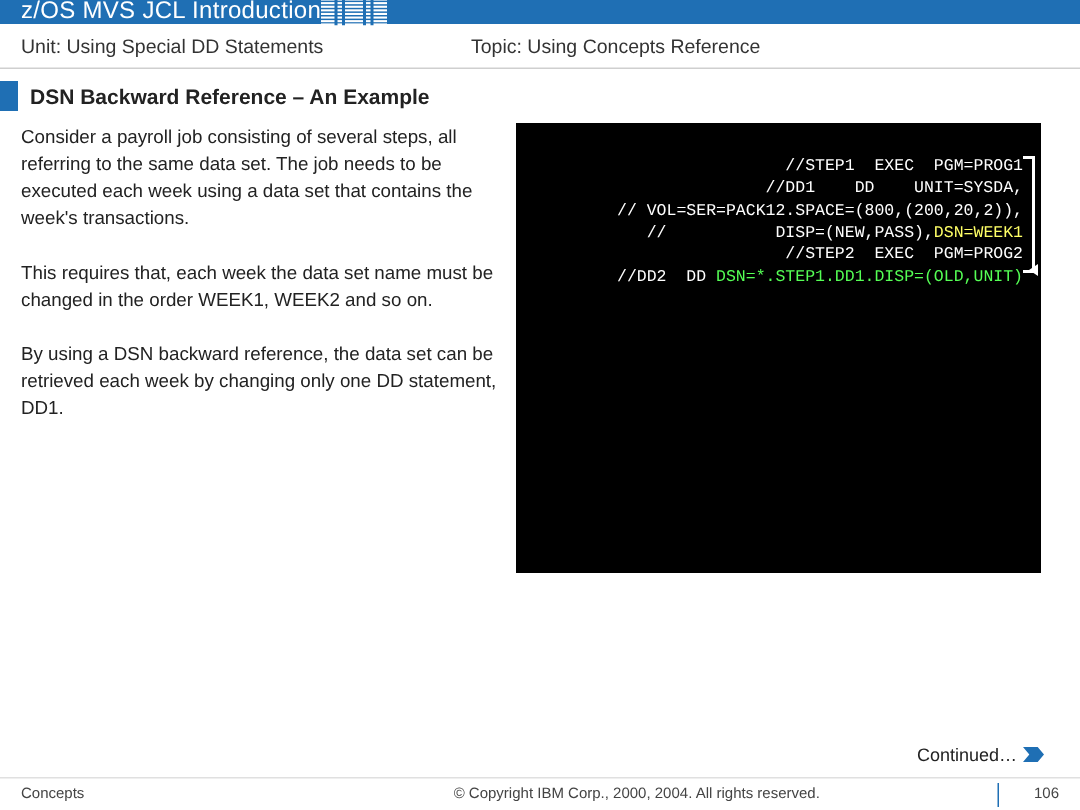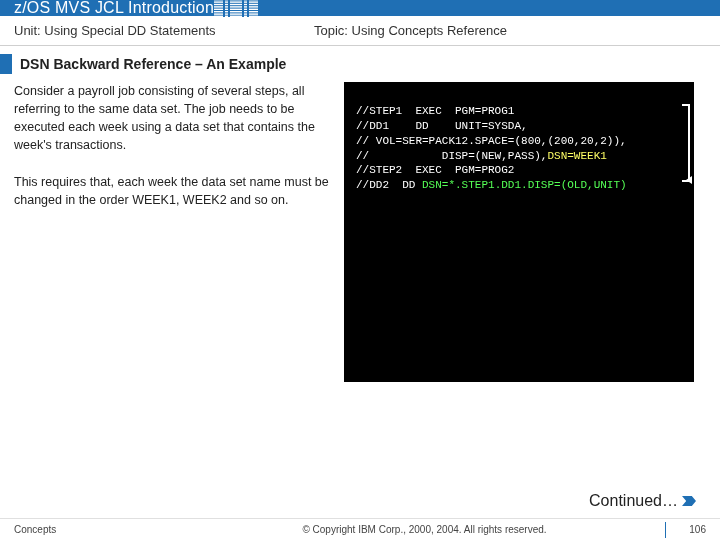--- a/index.html
+++ b/index.html
@@ -15,28 +15,28 @@
   .subheader .topic { }
 
   .section-row { display: flex; align-items: center; height: 36px; padding: 0 0 0 0; }
   .blue-block { width: 12px; height: 20px; background: #1f6fb4; margin-right: 8px; }
   .section-title { font-size: 14px; font-weight: bold; color: #222; }
 
   .content { display: flex; padding: 0 14px; }
   .left-col { width: 330px; font-size: 12.5px; color: #222; line-height: 1.45; }
   .left-col p { margin-bottom: 18px; }
 
-  .code-panel { position: relative; background: #000; color: #fff; width: 350px; height: 300px; padding: 22px 12px 12px 12px; font-family: "Courier New", monospace; font-size: 11px; line-height: 1.35; }
+  .code-panel { position: relative; background: #000; color: #fff; width: 350px; height: 300px; padding: 22px 12px 12px 12px; font-family: "Courier New", monospace; font-size: 11px; line-height: 1.35; text-align: right; }
   .code-panel .line { white-space: pre; }
   .code-panel .hl1 { color: #ffff66; }
   .code-panel .hl2 { color: #55ff55; }
   .bracket { position: absolute; right: 4px; top: 22px; width: 8px; height: 78px; border: 2px solid #fff; border-left: none; }
   .arrow { position: absolute; right: 2px; top: 94px; width: 0; height: 0; border-top: 4px solid transparent; border-bottom: 4px solid transparent; border-right: 6px solid #fff; }
 
-  .continued { position: absolute; right: 24px; bottom: 30px; font-size: 16px; color: #222; display: flex; align-items: center; gap: 4px; }
+  .continued { position: absolute; right: 24px; bottom: 30px; font-size: 12px; color: #222; display: flex; align-items: center; gap: 4px; }
   .continued .chevron { width: 14px; height: 10px; background: #1f6fb4; clip-path: polygon(0 0, 70% 0, 100% 50%, 70% 100%, 0 100%, 30% 50%); }
 
   .footer { position: absolute; bottom: 0; left: 0; right: 0; height: 22px; border-top: 1px solid #e0e0e0; display: flex; align-items: center; padding: 0 14px; font-size: 10px; color: #444; }
   .footer .left { flex: 0 0 180px; }
   .footer .center { flex: 1; text-align: center; }
   .footer .divider { width: 1px; height: 16px; background: #1f6fb4; margin: 0 10px; }
   .footer .page { width: 30px; text-align: right; }
 </style>
 </head>
 <body>
@@ -72,20 +72,21 @@
 
 <div class="section-row">
   <div class="blue-block"></div>
   <div class="section-title">DSN Backward Reference – An Example</div>
 </div>
 
 <div class="content">
   <div class="left-col">
     <p>Consider a payroll job consisting of several steps, all referring to the same data set. The job needs to be executed each week using a data set that contains the week's transactions.</p>
     <p>This requires that, each week the data set name must be changed in the order WEEK1, WEEK2 and so on.</p>
+    <p>By using a DSN backward reference, the data set can be retrieved each week by changing only one DD statement, DD1.</p>
   </div>
   <div class="code-panel">
     <div class="line">//STEP1  EXEC  PGM=PROG1</div>
     <div class="line">//DD1    DD    UNIT=SYSDA,</div>
     <div class="line">// VOL=SER=PACK12.SPACE=(800,(200,20,2)),</div>
     <div class="line"><span>//           DISP=(NEW,PASS),</span><span class="hl1">DSN=WEEK1</span></div>
     <div class="line">//STEP2  EXEC  PGM=PROG2</div>
     <div class="line"><span>//DD2  DD </span><span class="hl2">DSN=*.STEP1.DD1.DISP=(OLD,UNIT)</span></div>
     <div class="bracket"></div>
     <div class="arrow"></div>

